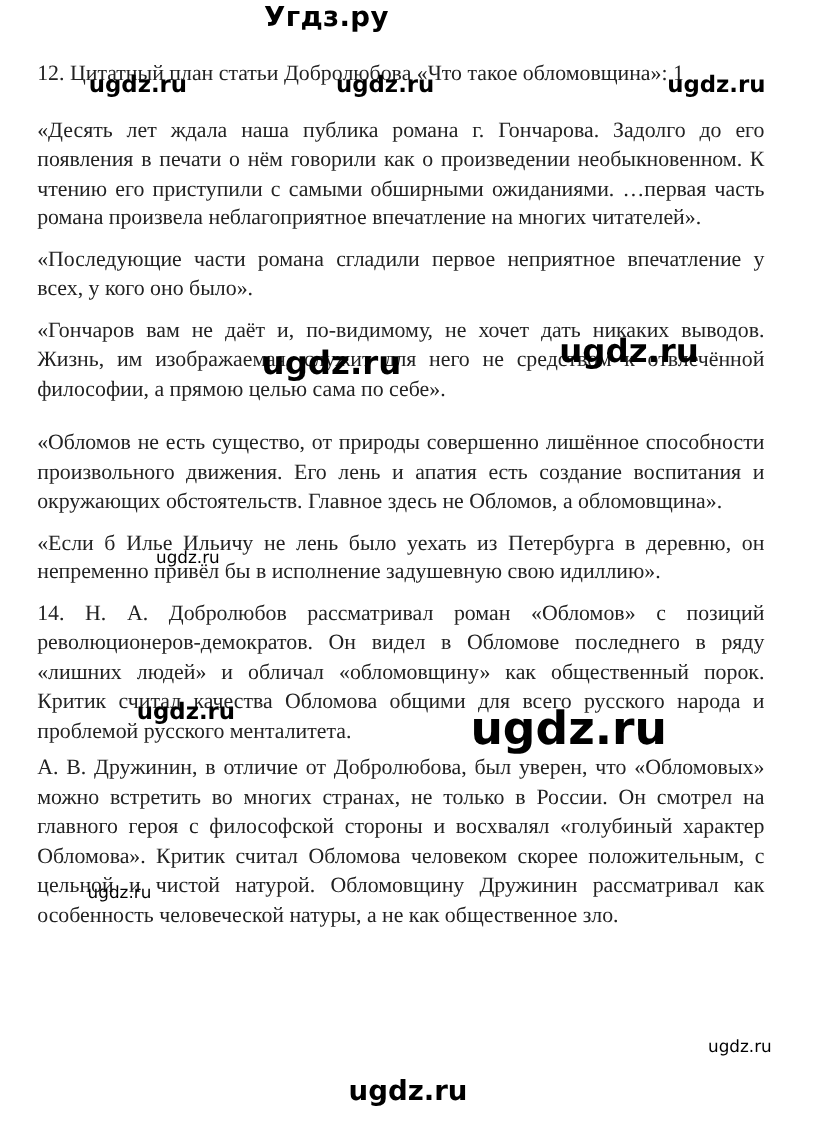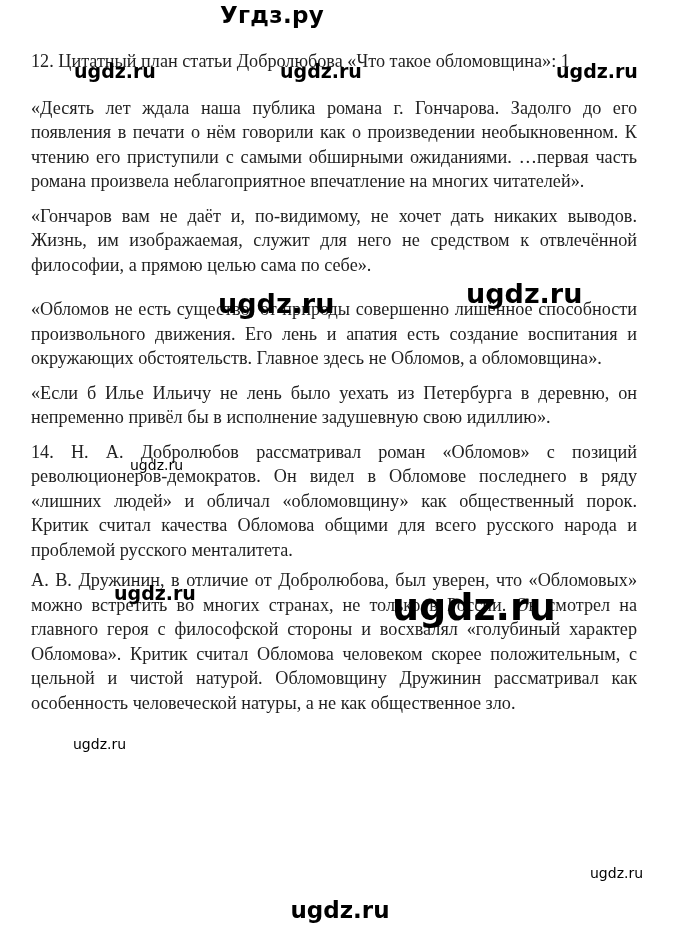--- a/index.html
+++ b/index.html
@@ -68,20 +68,21 @@
     }
   </style>
 </head>
 <body>
 
 <div class="site-header">Угдз.ру</div>
 
 <div class="doc">
   <p class="q-title">12. Цитатный план статьи Добролюбова «Что такое обломовщина»: 1</p>
   <p>«Десять лет ждала наша публика романа г. Гончарова. Задолго до его появления в печати о нём говорили как о произведении необыкновенном. К чтению его приступили с самыми обширными ожиданиями. …первая часть романа произвела неблагоприятное впечатление на многих читателей».</p>
+  <p class="gap">«Последующие части романа сгладили первое неприятное впечатление у всех, у кого оно было».</p>
   <p class="gap">«Гончаров вам не даёт и, по-видимому, не хочет дать никаких выводов. Жизнь, им изображаемая, служит для него не средством к отвлечённой философии, а прямою целью сама по себе».</p>
   <p class="gap" style="margin-top:20px">«Обломов не есть существо, от природы совершенно лишённое способности произвольного движения. Его лень и апатия есть создание воспитания и окружающих обстоятельств. Главное здесь не Обломов, а обломовщина».</p>
   <p class="gap">«Если б Илье Ильичу не лень было уехать из Петербурга в деревню, он непременно привёл бы в исполнение задушевную свою идиллию».</p>
   <p class="gap">14. Н. А. Добролюбов рассматривал роман «Обломов» с позиций революционеров-демократов. Он видел в Обломове последнего в ряду «лишних людей» и обличал «обломовщину» как общественный порок. Критик считал качества Обломова общими для всего русского народа и проблемой русского менталитета.</p>
   <p style="margin-top:6px">А. В. Дружинин, в отличие от Добролюбова, был уверен, что «Обломовых» можно встретить во многих странах, не только в России.  Он смотрел на главного героя с философской стороны и восхвалял «голубиный характер Обломова».  Критик считал Обломова человеком скорее положительным, с цельной и чистой натурой.  Обломовщину Дружинин рассматривал как особенность человеческой натуры, а не как общественное зло.</p>
 </div>
 
 <span class="wm wm-md" style="left:74px; top:62px;">ugdz.ru</span>
 <span class="wm wm-md" style="left:280px; top:62px;">ugdz.ru</span>
 <span class="wm wm-md" style="left:556px; top:62px;">ugdz.ru</span>

